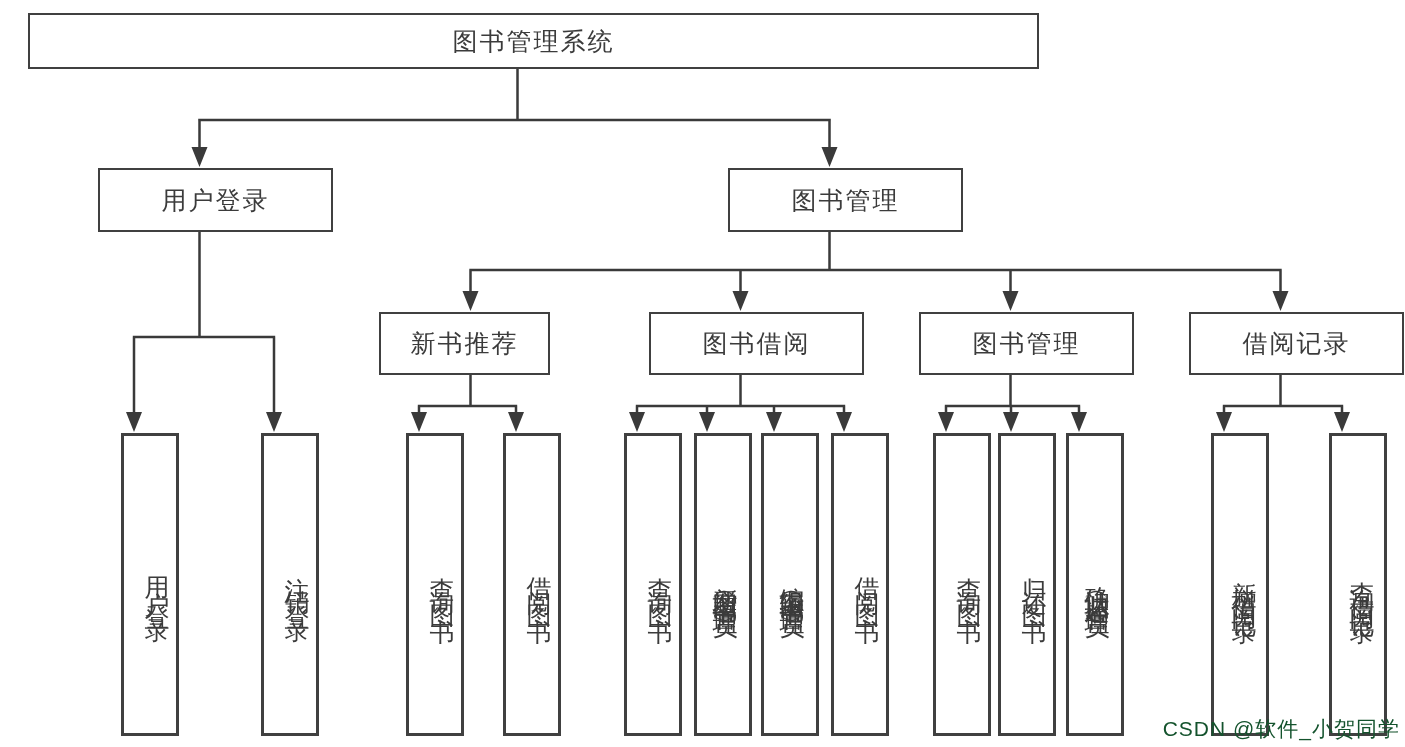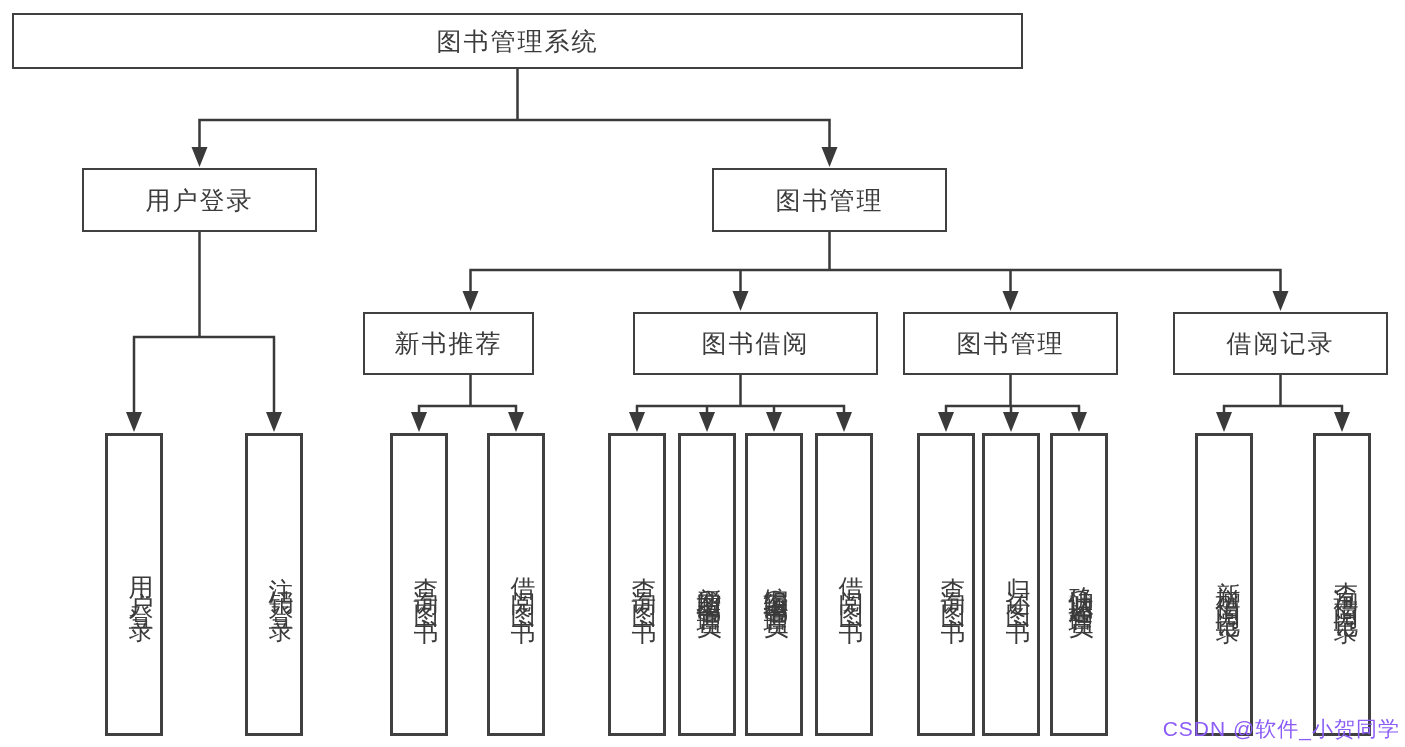--- a/index.html
+++ b/index.html
@@ -24,20 +24,21 @@
   .box {
     position: absolute;
     box-sizing: border-box;
     background: #ffffff;
     border: 2.5px solid #404040;
     color: #3b3b3b;
     display: flex;
     align-items: center;
     justify-content: center;
     z-index: 2;
+    margin-left: 16px;
   }
   .hlabel {
     font-size: 25px;
     letter-spacing: 2px;
     white-space: nowrap;
   }
   .root { border-width: 2px; }
   .leaf { border-width: 3px; }
   .vtext {
     writing-mode: vertical-lr;
@@ -47,21 +48,21 @@
     white-space: nowrap;
   }
   .v4 { letter-spacing: 14px; margin-block-end: -14px; }
   .v6 { letter-spacing: 8px;  margin-block-end: -8px; }
   .v9 { letter-spacing: 4px;  margin-block-end: -4px; }
   .watermark {
     position: absolute;
     right: 5px;
     bottom: 4px;
     font-size: 21px;
-    color: #8b5cf6;
+    color: #14532d;
     letter-spacing: 1px;
     z-index: 3;
     white-space: nowrap;
   }
 </style>
 </head>
 <body>
 
 <div class="canvas">
 
@@ -111,21 +112,21 @@
   <div class="box" style="left:82px; top:168px; width:235px; height:64px;">
     <span class="hlabel">用户登录</span>
   </div>
   <div class="box" style="left:712px; top:168px; width:235px; height:64px;">
     <span class="hlabel">图书管理</span>
   </div>
 
   <div class="box" style="left:363px; top:312px; width:171px; height:63px;">
     <span class="hlabel">新书推荐</span>
   </div>
-  <div class="box" style="left:633px; top:312px; width:245px; height:63px;">
+  <div class="box" style="left:633px; top:312px; width:215px; height:63px;">
     <span class="hlabel">图书借阅</span>
   </div>
   <div class="box" style="left:903px; top:312px; width:215px; height:63px;">
     <span class="hlabel">图书管理</span>
   </div>
   <div class="box" style="left:1173px; top:312px; width:215px; height:63px;">
     <span class="hlabel">借阅记录</span>
   </div>
 
   <div class="box leaf" style="left:105px; top:433px; width:58px; height:303px;">

